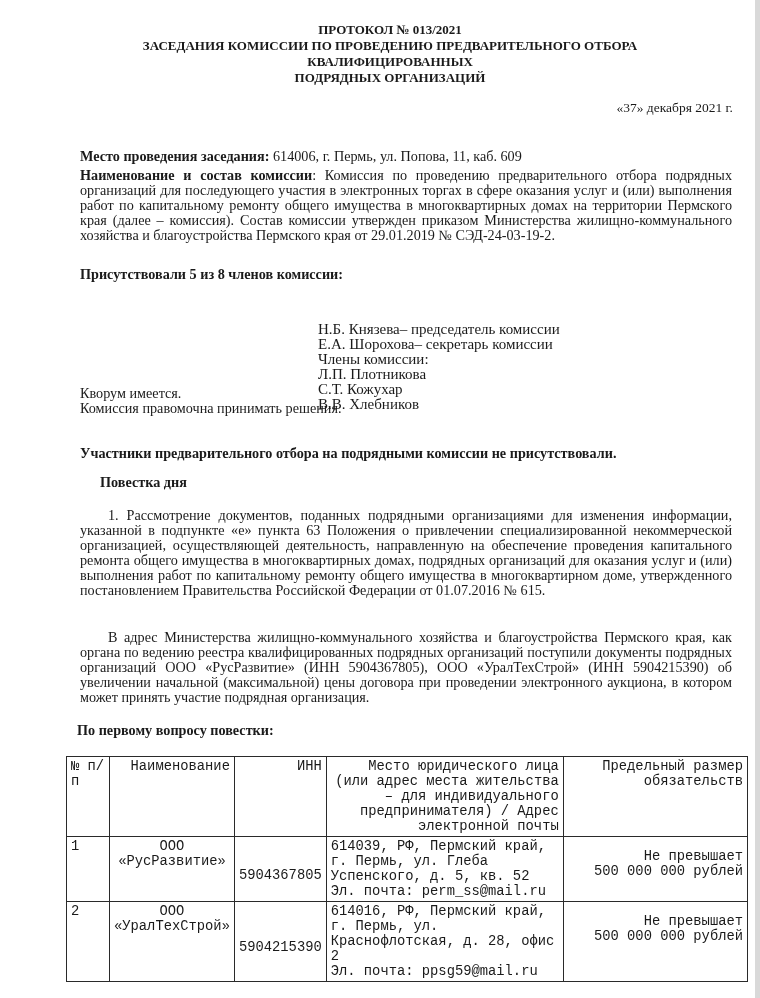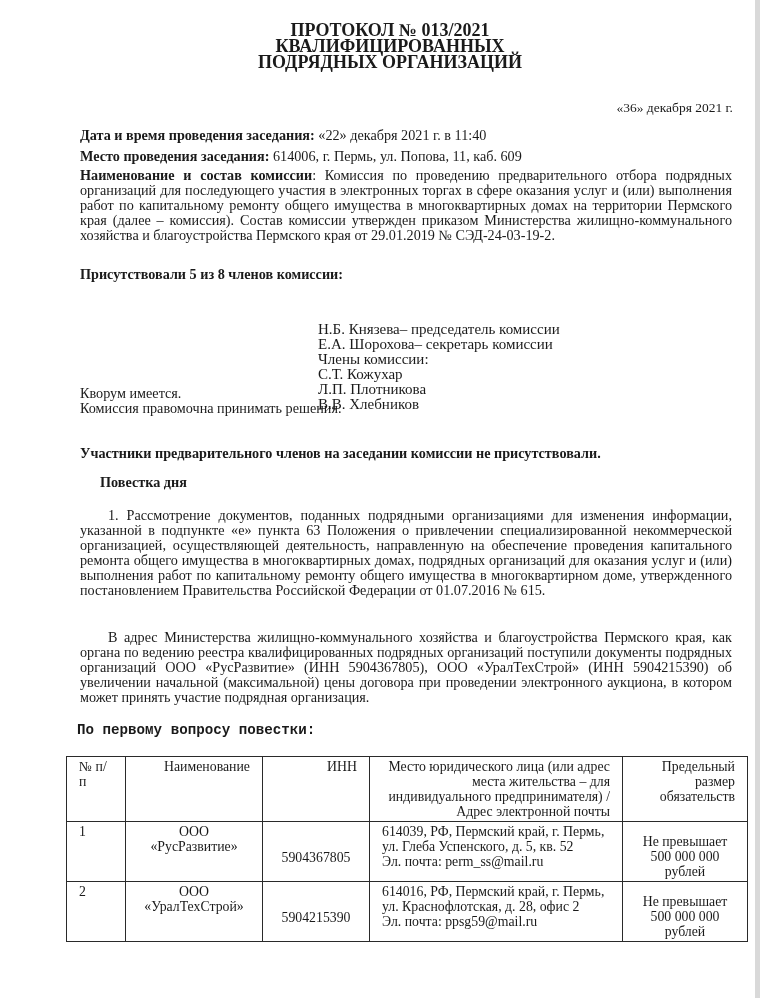--- a/index.html
+++ b/index.html
@@ -4,92 +4,90 @@
 <style>
   html, body { margin: 0; padding: 0; }
   body {
     width: 760px; height: 998px; overflow: hidden;
     background: #ffffff; position: relative;
     font-family: "Liberation Serif", serif; color: #1a1a1a;
   }
   .edge { position: absolute; top: 0; right: 0; width: 5px; height: 998px; background: #d9d9d9; }
   .page { position: absolute; left: 0; top: 0; width: 755px; height: 998px; }
   .abs { position: absolute; }
-  .title { left: 80px; width: 620px; text-align: center; font-weight: bold; font-size: 18px; line-height: 16px; }
+  .title { left: 80px; width: 620px; text-align: center; font-weight: bold; font-size: 13px; line-height: 16px; }
   .t1 { top: 22px; }
   .date-right { top: 100px; right: 22px; font-size: 13.5px; }
   .para { font-size: 14.2px; line-height: 15px; text-align: justify; text-align-last: left; }
   .para b { font-weight: bold; }
   .members { left: 318px; top: 282px; font-size: 15px; line-height: 15px; margin-top: 40px; }
   .member { display: block; white-space: nowrap; }
   .bold { font-weight: bold; }
   table.reg {
     position: absolute; left: 66px; top: 756px; width: 682px;
     border-collapse: collapse; font-size: 13.8px; line-height: 15px;
   }
-  table.reg th, table.reg td { border: 1.3px solid #2a2a2a; vertical-align: top; padding: 2px 12px; font-weight: normal; }
+  table.reg th, table.reg td { border: 1.3px solid #2a2a2a; vertical-align: top; padding: 2px 4px; font-weight: normal; font-family: Liberation Mono, monospace; }
   table.reg th { text-align: right; }
   .c-num { width: 34px; text-align: left !important; }
   .c-name { width: 112px; text-align: center; }
   .c-inn { width: 82px; text-align: center; vertical-align: middle !important; }
   .c-addr { width: 228px; text-align: left; margin-left: 34px; }
-  .c-lim { text-align: center; }
+  .c-lim { text-align: right; }
   .inn-val { display: block; margin-top: 12px; }
   .lim-val { display: block; margin-top: 10px; }
 </style>
 </head>
 <body>
 
 <div class="edge"></div>
 
 <div class="page">
 
   <div class="abs title t1">
     <div>ПРОТОКОЛ № 013/2021</div>
+    <div>ЗАСЕДАНИЯ КОМИССИИ ПО ПРОВЕДЕНИЮ ПРЕДВАРИТЕЛЬНОГО ОТБОРА</div>
     <div>КВАЛИФИЦИРОВАННЫХ</div>
     <div>ПОДРЯДНЫХ ОРГАНИЗАЦИЙ</div>
   </div>
 
-  <div class="abs date-right">«36» декабря 2021 г.</div>
+  <div class="abs date-right">«37» декабря 2021 г.</div>
 
-  <div class="abs para" style="left:80px; top:128px; width:650px;">
-    <b>Дата и время проведения заседания:</b><span> «22» декабря 2021 г. в 11:40</span>
-  </div>
 
   <div class="abs para" style="left:80px; top:149px; width:650px;">
     <b>Место проведения заседания:</b><i style="font-style:normal"> 614006, г. Пермь, ул. Попова, 11, каб. 609</i>
   </div>
 
   <div class="abs para" style="left:80px; top:168px; width:652px;">
     <b>Наименование и состав комиссии</b><span>: Комиссия по проведению предварительного отбора подрядных организаций для последующего участия в электронных торгах в сфере оказания услуг и (или) выполнения работ по капитальному ремонту общего имущества в многоквартирных домах на территории Пермского края (далее – комиссия). Состав комиссии утвержден приказом Министерства жилищно-коммунального хозяйства и благоустройства Пермского края от 29.01.2019 № СЭД-24-03-19-2.</span>
   </div>
 
   <div class="abs bold" style="left:80px; top:266px; font-size:14.2px;">Присутствовали 5 из 8 членов комиссии:</div>
 
   <div class="abs members">
     <span class="member">Н.Б. Князева– председатель комиссии</span>
     <span class="member">Е.А. Шорохова– секретарь комиссии</span>
     <span class="member">Члены комиссии:</span>
+    <span class="member">Л.П. Плотникова</span>
     <span class="member">С.Т. Кожухар</span>
-    <span class="member">Л.П. Плотникова</span>
     <span class="member">В.В. Хлебников</span>
   </div>
 
   <div class="abs" style="left:80px; top:386px; font-size:14.2px; line-height:15px;">Кворум имеется.</div>
   <div class="abs" style="left:80px; top:401px; font-size:14.2px; line-height:15px;">Комиссия правомочна принимать решения.</div>
 
-  <div class="abs bold" style="left:80px; top:445px; font-size:14.2px;">Участники предварительного членов на заседании комиссии не присутствовали.</div>
+  <div class="abs bold" style="left:80px; top:445px; font-size:14.2px;">Участники предварительного отбора на подрядными комиссии не присутствовали.</div>
 
   <div class="abs bold" style="left:80px; top:474px; font-size:14.2px;margin-left:20px;">Повестка дня</div>
 
   <div class="abs para" style="left:80px; top:508px; width:652px; text-indent:28px;">1. Рассмотрение документов, поданных подрядными организациями для изменения информации, указанной в подпункте «е» пункта 63 Положения о привлечении специализированной некоммерческой организацией, осуществляющей деятельность, направленную на обеспечение проведения капитального ремонта общего имущества в многоквартирных домах, подрядных организаций для оказания услуг и (или) выполнения работ по капитальному ремонту общего имущества в многоквартирном доме, утвержденного постановлением Правительства Российской Федерации от 01.07.2016 № 615.</div>
 
   <div class="abs para" style="left:80px; top:630px; width:652px; text-indent:28px;">В адрес Министерства жилищно-коммунального хозяйства и благоустройства Пермского края, как органа по ведению реестра квалифицированных подрядных организаций поступили документы подрядных организаций ООО «РусРазвитие» (ИНН 5904367805), ООО «УралТехСтрой» (ИНН 5904215390) об увеличении начальной (максимальной) цены договора при проведении электронного аукциона, в котором может принять участие подрядная организация.</div>
 
-  <div class="abs bold" style="left:77px; top:722px; font-size:14.2px;font-family:Liberation Mono, monospace;">По первому вопросу повестки:</div>
+  <div class="abs bold" style="left:77px; top:722px; font-size:14.2px;">По первому вопросу повестки:</div>
 
   <table class="reg">
     <thead>
       <tr>
         <th class="c-num">№ п/п</th>
         <th class="c-name">Наименование</th>
         <th style="width:82px">ИНН</th>
         <th style="width:228px">Место юридического лица (или адрес места жительства – для индивидуального предпринимателя) / Адрес электронной почты</th>
         <th>Предельный размер обязательств</th>
       </tr>

